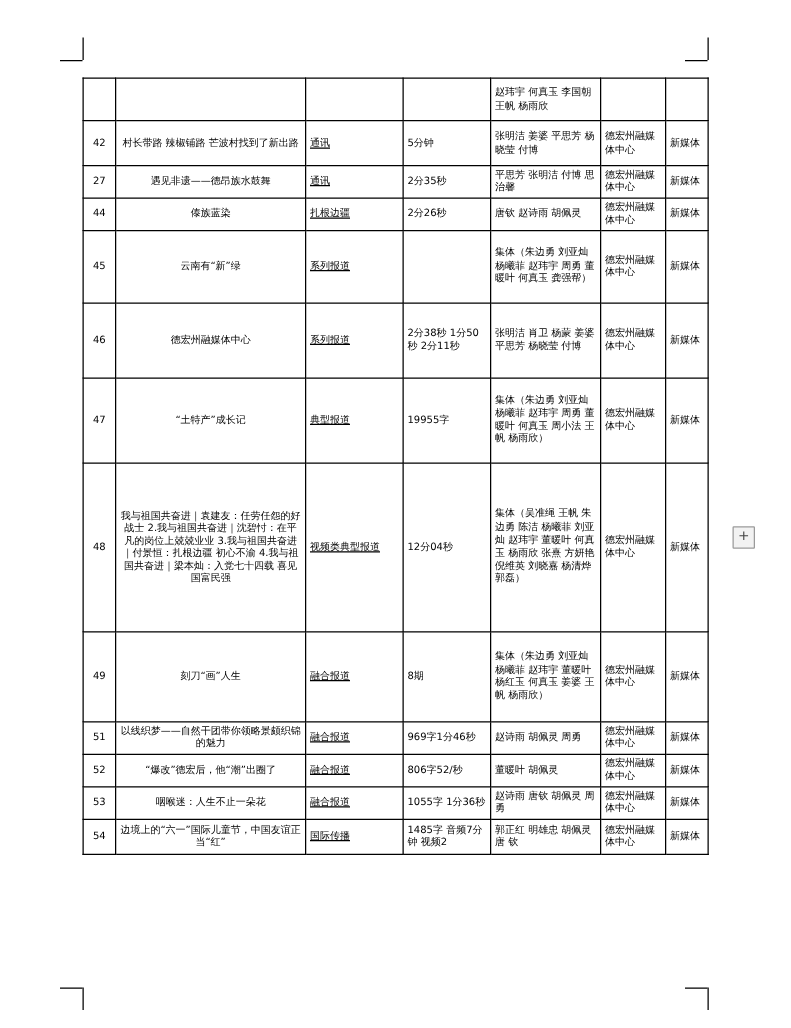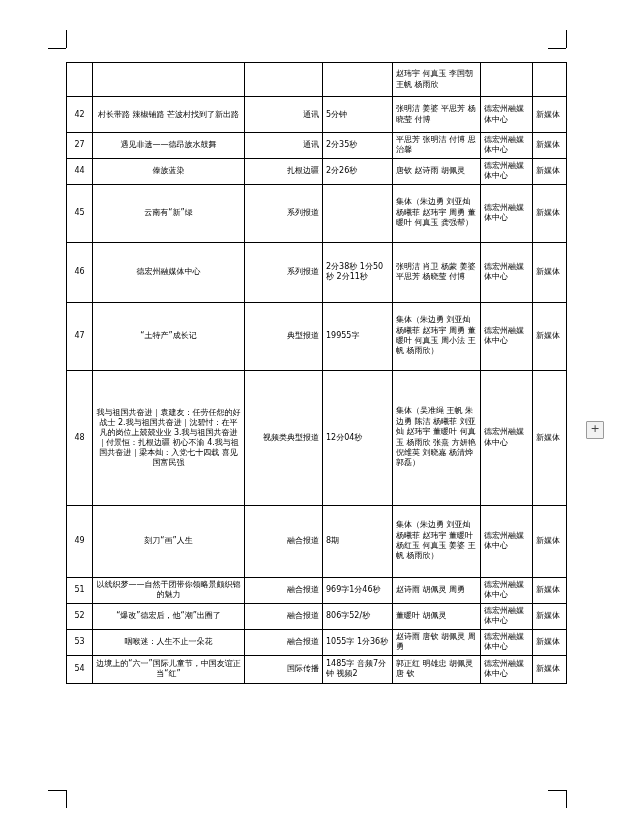--- a/index.html
+++ b/index.html
@@ -55,21 +55,21 @@
   col.c-no    { width: 26px; }
   col.c-title { width: 152px; }
   col.c-type  { width: 78px; }
   col.c-len   { width: 70px; }
   col.c-auth  { width: 88px; }
   col.c-unit  { width: 52px; }
   col.c-media { width: 34px; }
 
   td.no     { text-align: center; }
   td.title  { text-align: center; margin-left: 40px; }
-  td.type   { text-align: right; }
+  td.type   { text-align: left; text-decoration: underline; }
   td.len    { text-align: left; }
   td.auth   { text-align: left; line-height: 1.3; }
   td.unit   { text-align: left; line-height: 1.3; }
   td.media  { text-align: left; }
 
   .plus-btn {
     position: absolute;
     right: 29px;
     top: 421px;
     width: 16px;

